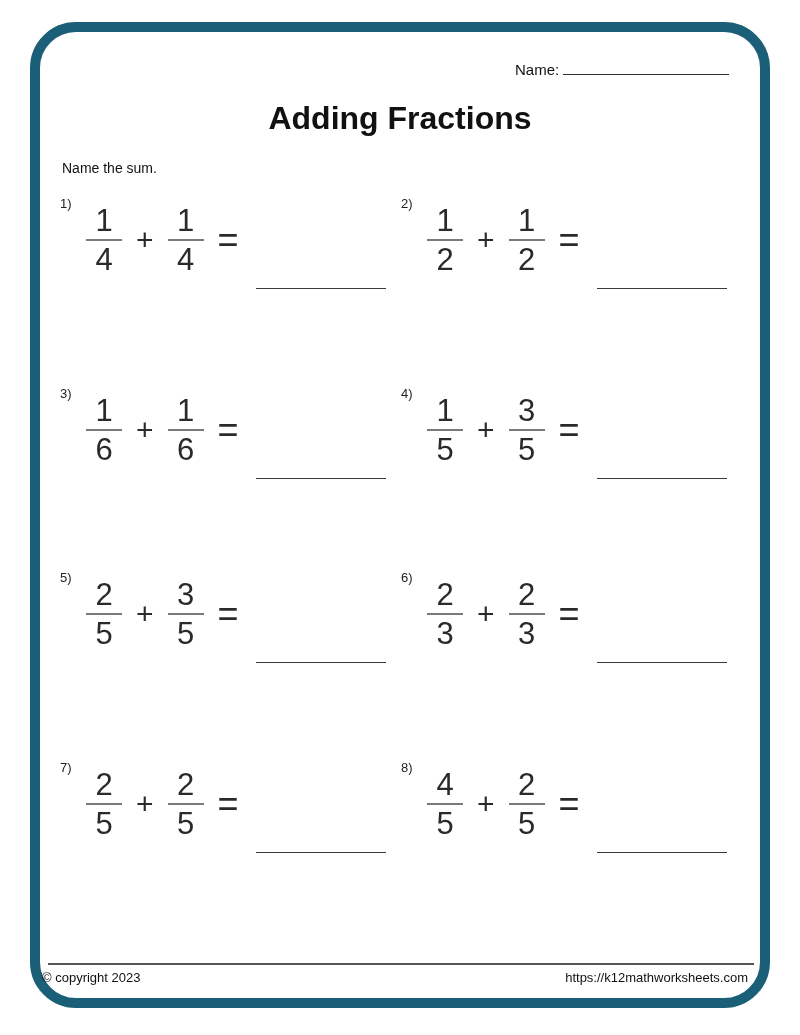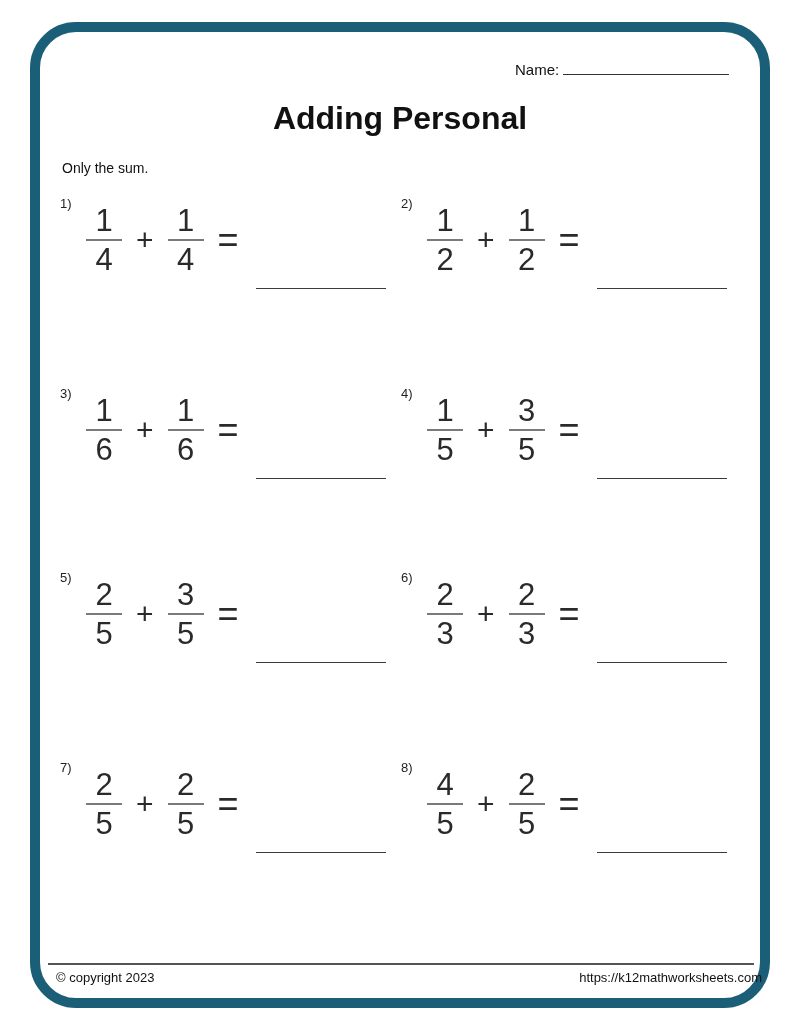--- a/index.html
+++ b/index.html
@@ -94,44 +94,44 @@
   }
   .footer-sep {
     position: absolute;
     left: 48px; top: 963px;
     width: 706px;
     height: 0;
     border-top: 2px solid #555;
   }
   .footer {
     position: absolute;
-    left: 56px; top: 970px;
+    left: 42px; top: 970px;
     width: 706px;
     display: flex;
     justify-content: space-between;
     align-items: center;
     font-size: 13px;
     color: #111;
   }
 </style>
 </head>
 <body>
 
 <div class="page">
 
   <div class="border-frame" style="border-color: rgb(26, 94, 120);"></div>
 
   <div class="name-block">
     <span>Name:</span>
     <span class="name-line"></span>
   </div>
 
-  <div class="title">Adding Personal</div>
-
-  <div class="instruction">Only the sum.</div>
+  <div class="title">Adding Fractions</div>
+
+  <div class="instruction">Name the sum.</div>
 
   <div id="problems-layer">
       <div class="problem" style="left: 60px; top: 196px;">
     <span class="p-num">1)</span>
     <div class="equation">
       <span class="fraction">
         <span class="frac-num">1</span>
         <span class="frac-bar"></span>
         <span class="frac-den">4</span>
       </span>

